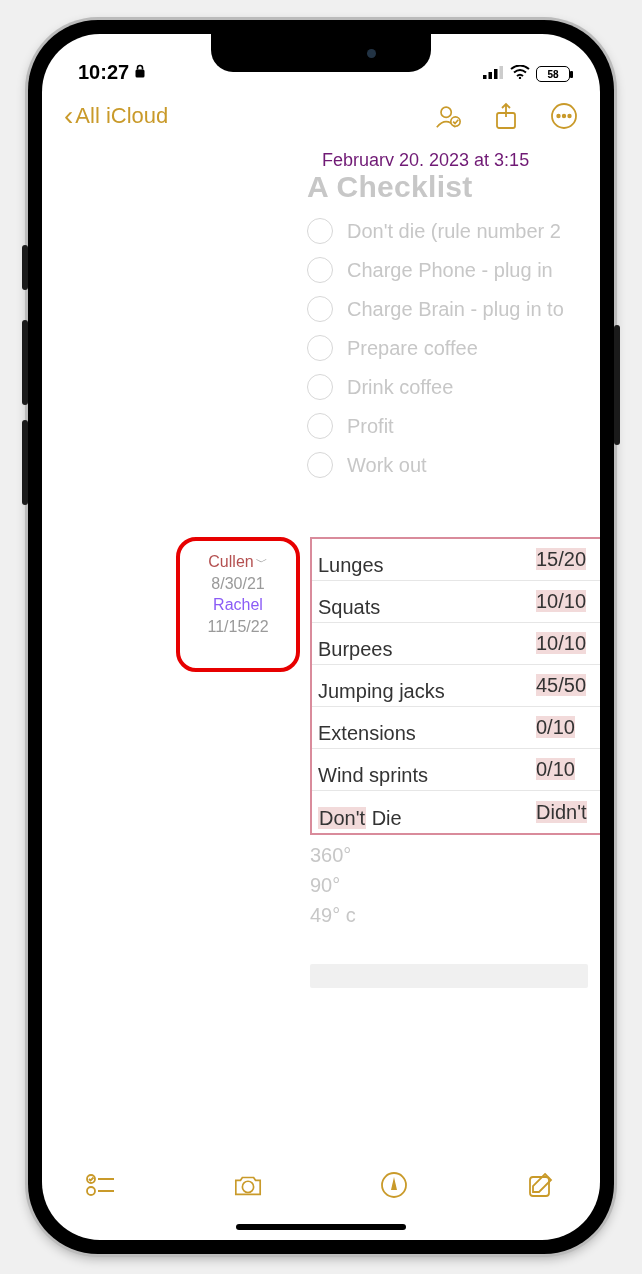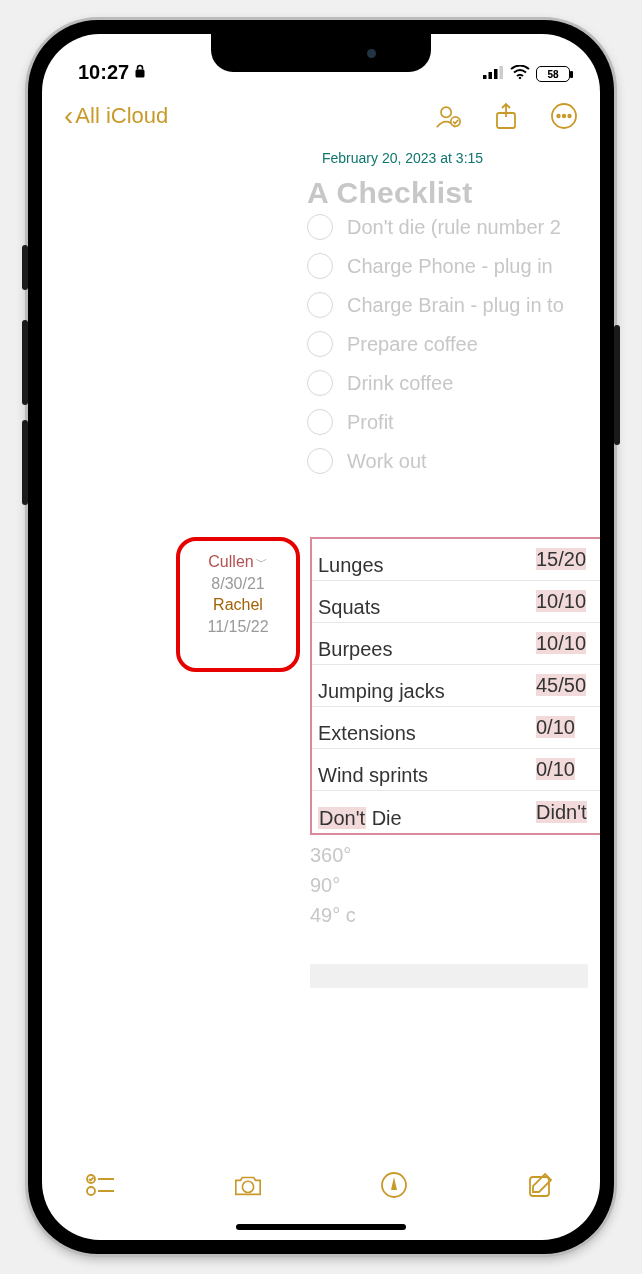--- a/index.html
+++ b/index.html
@@ -110,35 +110,35 @@
   .nav-icon { width:28px; height:28px; display:flex; align-items:center; justify-content:center; }
   .nav-icon svg { stroke: #C99A2A; fill:none; stroke-width:1.8; }
   
   .note-body {
     padding: 6px 0 0 0;
     position:relative;
     height: calc(100% - 54px - 56px - 90px);
     overflow:hidden;
   }
   .timestamp-line {
-    font-size: 14px; color:#0f766e;
+    font-size: 18px; color:#701a75;
     padding-left: 280px;
     white-space:nowrap;
     overflow:hidden;
     height:16px;
-    margin-bottom:10px;
+    margin-bottom:4px;
   }
   .note-content {
     padding-left: 265px;
     color: #c7c7c7;
   }
   .note-title {
     font-size: 30px;
     font-weight: 700;
-    margin-bottom: 4px;
+    margin-bottom: 14px;
     letter-spacing:0.3px;
   }
   .checklist-item {
     display: flex;
     align-items: center;
     gap: 14px;
     font-size: 20px;
     margin-bottom: 13px;
     white-space:nowrap;
     overflow:hidden;
@@ -157,21 +157,21 @@
     width: 124px;
     height: 135px;
     border: 4px solid #e70000;
     border-radius: 20px;
     padding: 10px 8px 8px 8px;
     font-size: 16px;
     line-height:1.35;
     text-align:center;
   }
   .attr-author1 { color: #b45050; font-weight:500; display:inline-flex; align-items:center; gap:2px;}
-  .attr-author2 { color: #a16207; font-weight:500; }
+  .attr-author2 { color: #8b5cf6; font-weight:500; }
   .attr-date { color:#9a9a9a; font-size:16px; }
   .chev-down { font-size:12px; color:#999;}
   
   .workout-table {
     position:absolute;
     left: 268px;
     top: 393px;
     right: 0;
     border: 2px solid #d98b9b;
     border-right:none;

